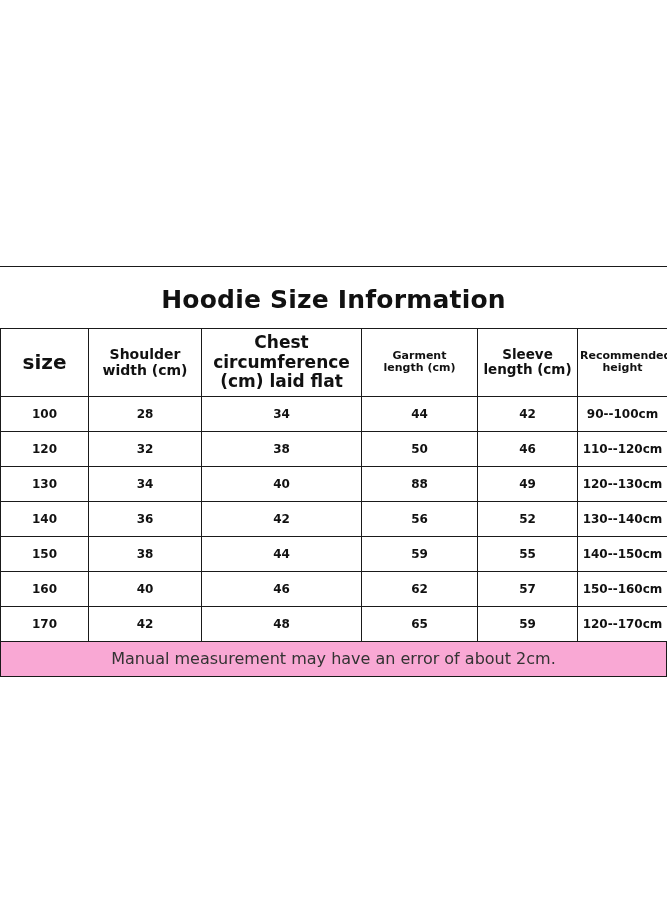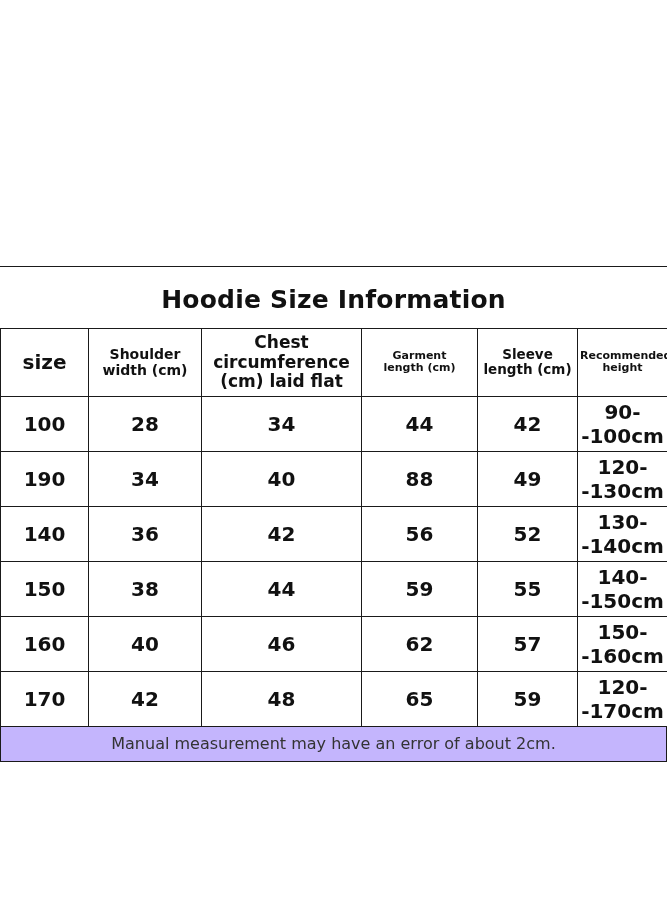--- a/index.html
+++ b/index.html
@@ -52,21 +52,21 @@
     background: #ffffff;
   }
   table.size-table th {
     font-weight: bold;
     line-height: 1.15;
     padding: 4px 2px;
     height: 34px;
     margin-top: 19px;
   }
   table.size-table td {
-    font-size: 20px;
+    font-size: 12px;
     font-weight: bold;
     padding: 3px 2px;
     height: 28px;
   }
   
   col.c0 { width: 88px; }
   col.c1 { width: 113px; }
   col.c2 { width: 160px; }
   col.c3 { width: 116px; }
   col.c4 { width: 100px; }
@@ -78,21 +78,21 @@
   th.h3 { font-size: 11px; }
   th.h4 { font-size: 13.5px; }
   th.h5 { font-size: 11px; }
 
   td.col0 { font-size: 17px; }
   td.col5 { font-size: 16px; }
 
   .note-bar {
     width: 667px;
     box-sizing: border-box;
-    background: #c4b5fd;
+    background: #f9a8d4;
     border-left: 1px solid #1a1a1a;
     border-right: 1px solid #1a1a1a;
     border-bottom: 1px solid #1a1a1a;
     text-align: center;
     font-size: 16px;
     color: #333333;
     padding: 7px 0 8px 0;
     font-family: "DejaVu Sans", sans-serif;
   }
 </style>
@@ -144,21 +144,29 @@
       <tbody>
         <tr>
           <td class="col0">100</td>
           <td>28</td>
           <td>34</td>
           <td>44</td>
           <td>42</td>
           <td class="col5">90--100cm</td>
         </tr>
         <tr>
-          <td class="col0">190</td>
+          <td class="col0">120</td>
+          <td>32</td>
+          <td>38</td>
+          <td>50</td>
+          <td>46</td>
+          <td class="col5">110--120cm</td>
+        </tr>
+        <tr>
+          <td class="col0">130</td>
           <td>34</td>
           <td>40</td>
           <td>88</td>
           <td>49</td>
           <td class="col5">120--130cm</td>
         </tr>
         <tr>
           <td class="col0">140</td>
           <td>36</td>
           <td>42</td>

